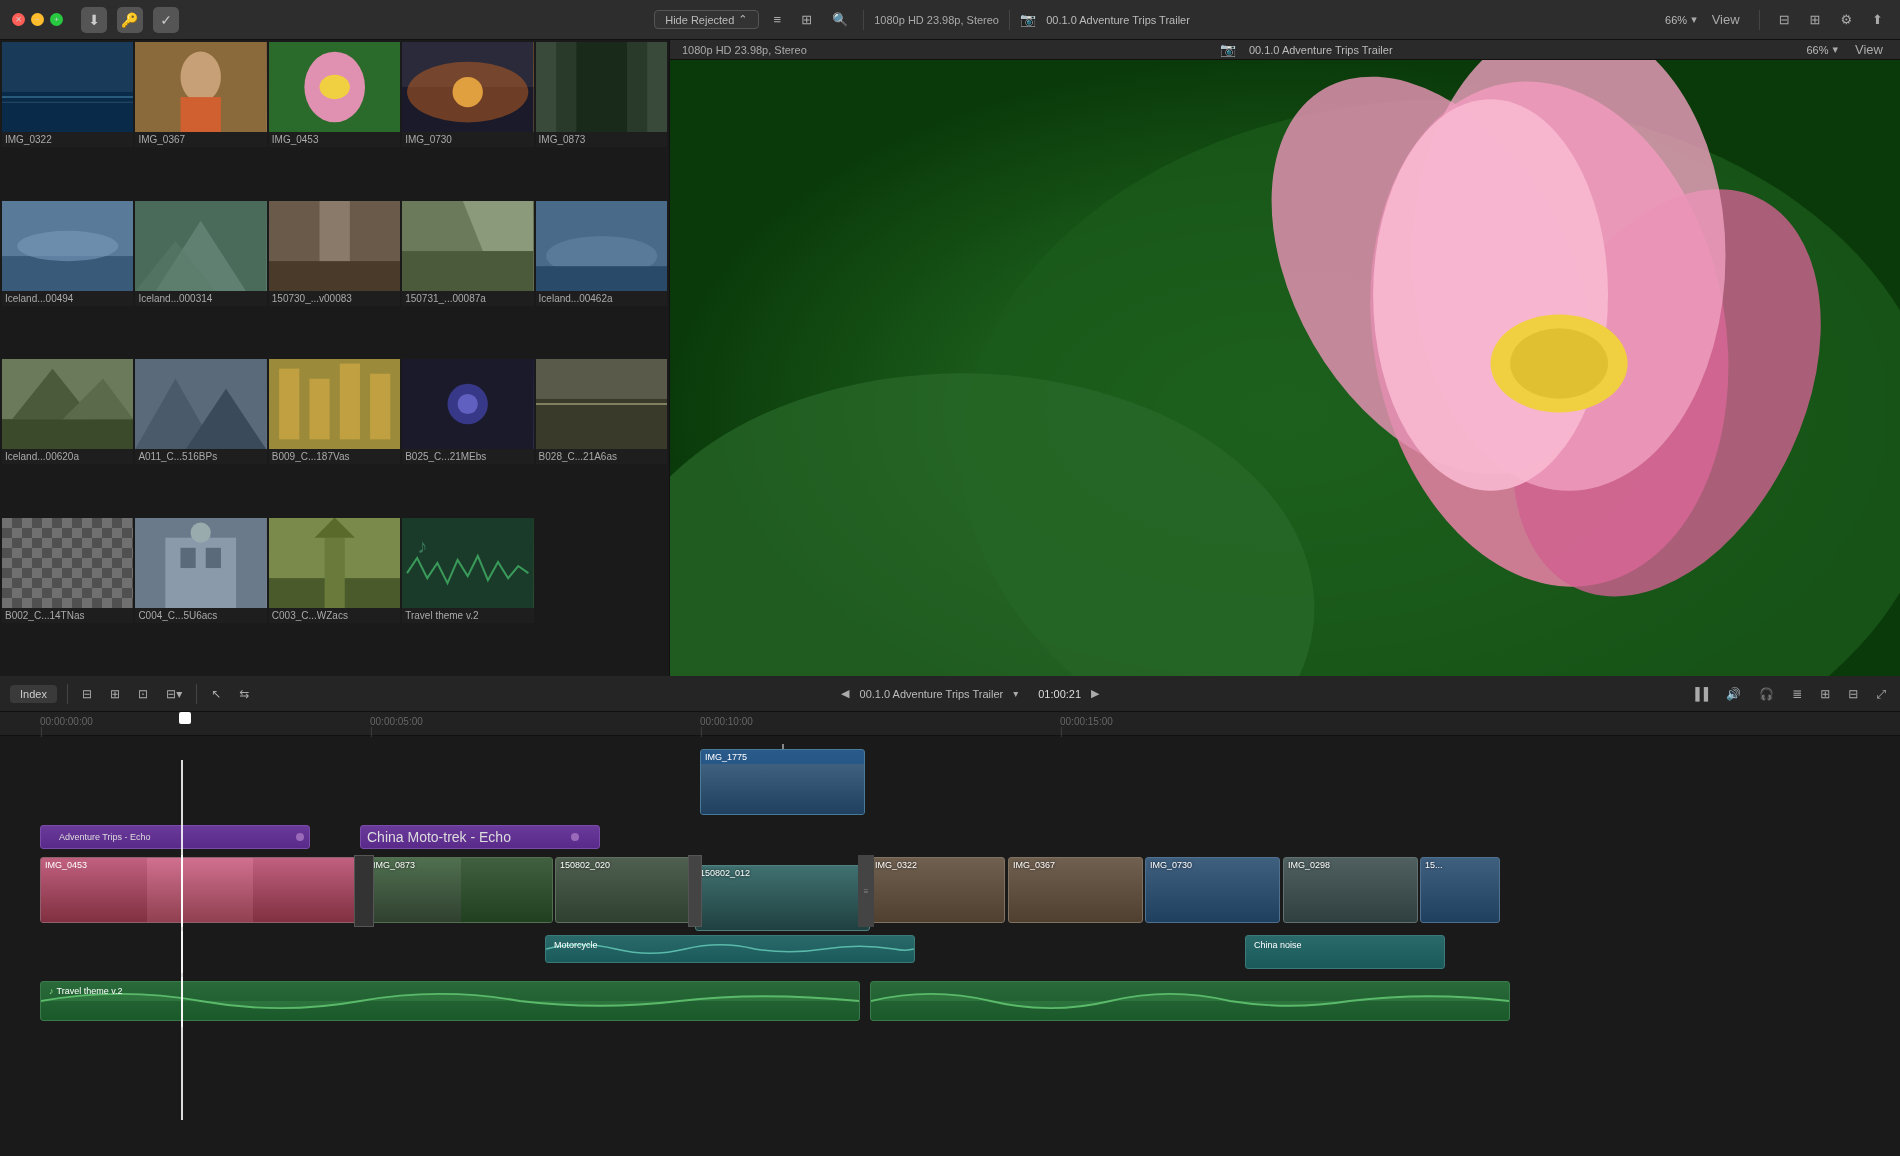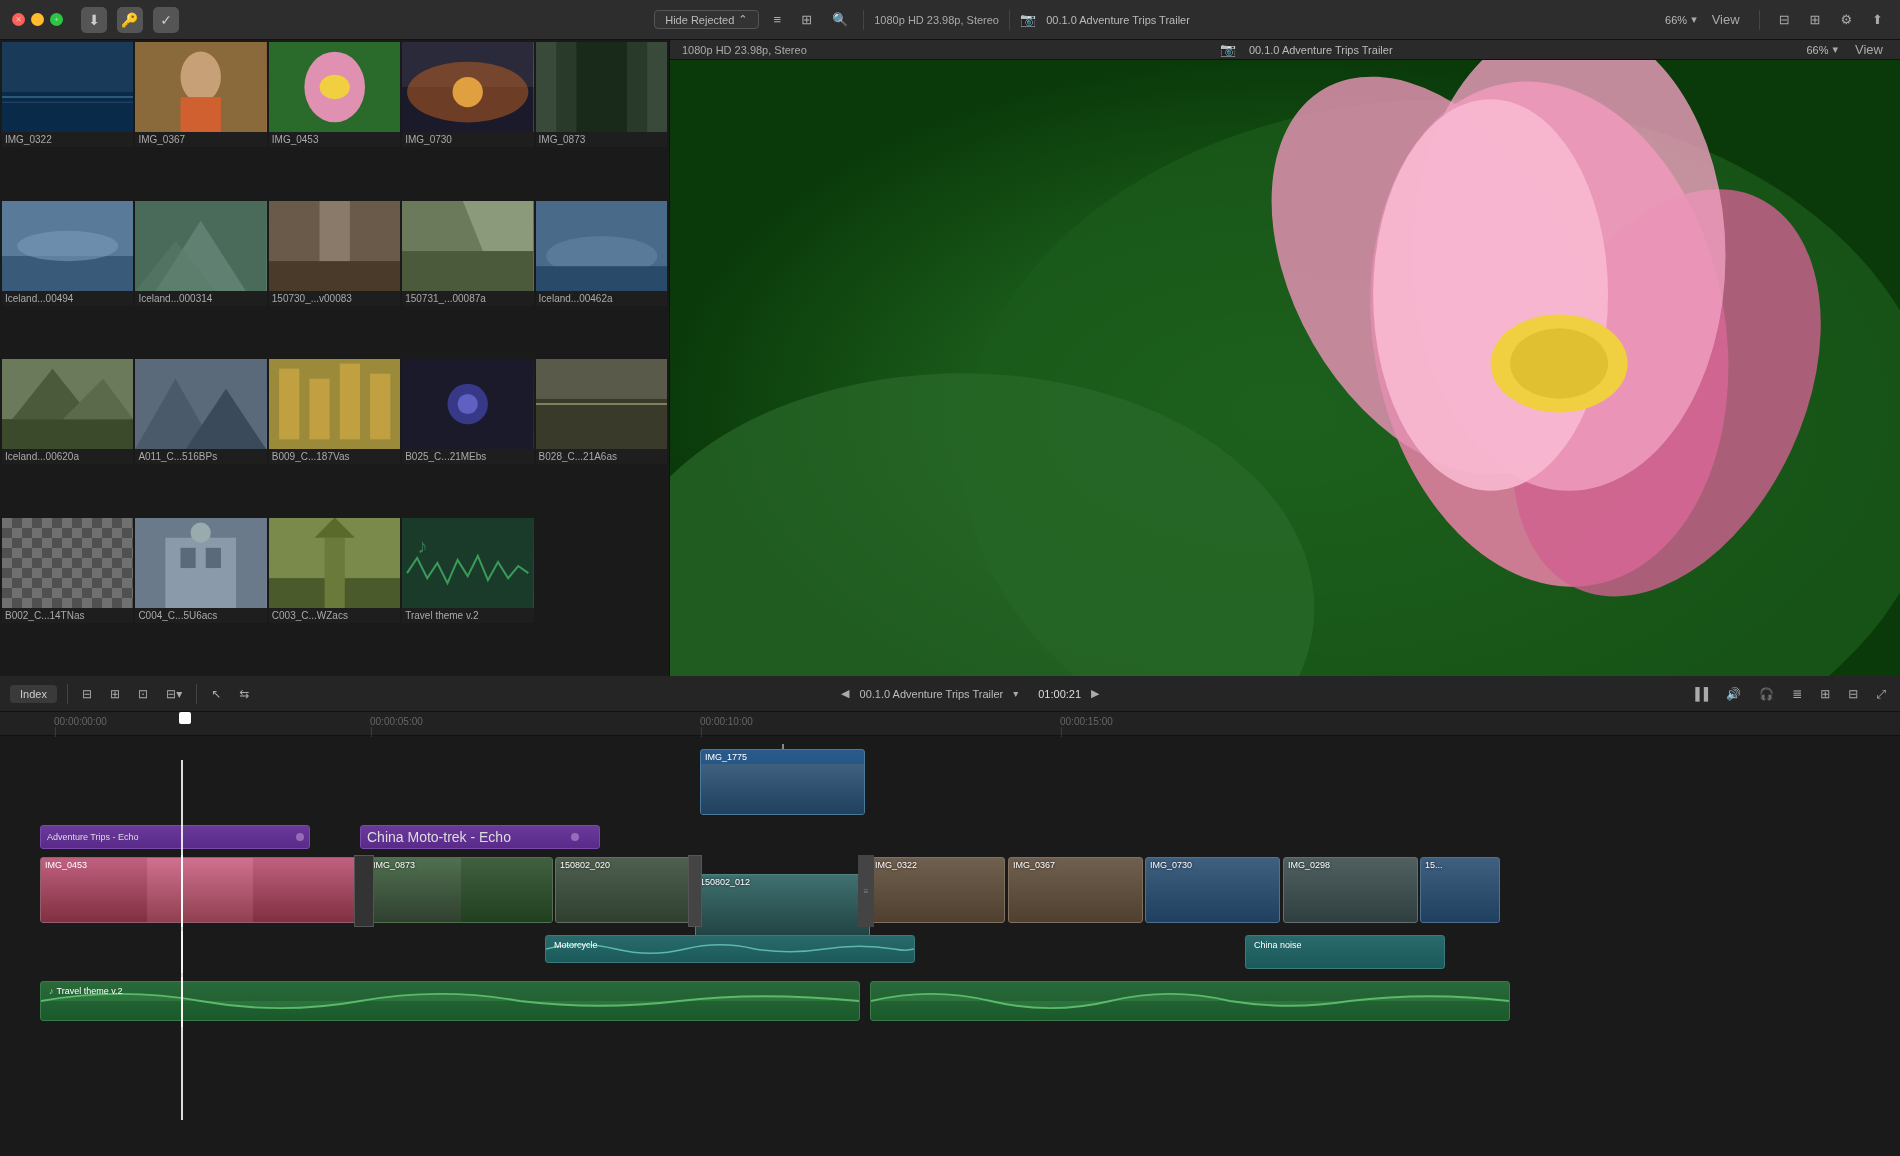--- a/index.html
+++ b/index.html
@@ -595,21 +595,21 @@
       <button class="tl-tool-btn">▐▐</button>
       <button class="tl-tool-btn">🔊</button>
       <button class="tl-tool-btn">🎧</button>
       <button class="tl-tool-btn">≣</button>
       <button class="tl-tool-btn">⊞</button>
       <button class="tl-tool-btn">⊟</button>
       <button class="tl-tool-btn">⤢</button>
     </div>
 
     <div class="ruler" style="position:relative;background:#222;height:24px;border-bottom:1px solid #111;">
-      <span class="ruler-mark" style="left:40px;margin-left:14px;">00:00:00:00</span>
+      <span class="ruler-mark" style="left:40px;">00:00:00:00</span>
       <span class="ruler-mark" style="left:370px;">00:00:05:00</span>
       <span class="ruler-mark" style="left:700px;">00:00:10:00</span>
       <span class="ruler-mark" style="left:1060px;">00:00:15:00</span>
 
       <div style="position:absolute;left:179px;top:0;width:12px;height:12px;background:#fff;border-radius:2px;"></div>
     </div>
 
     <div class="track-container">
       <div class="tracks-inner">
 
@@ -617,21 +617,21 @@
           <div style="position:absolute;left:700px;top:5px;width:165px;height:66px;background:linear-gradient(180deg,#2a5a8a,#1a4a7a);border:1px solid #4a7a9a;border-radius:3px;overflow:hidden;">
             <div style="font-size:9px;color:#fff;padding:2px 4px;">IMG_1775</div>
             <div style="width:100%;height:50px;background:linear-gradient(180deg,#406080,#204060);"></div>
 
           </div>
           <div style="position:absolute;left:782px;top:0;width:2px;height:5px;background:#888;"></div>
         </div>
 
         <div style="position:relative;height:32px;margin-bottom:2px;">
           <div style="position:absolute;left:40px;top:4px;width:270px;height:24px;background:linear-gradient(180deg,#6a3a9a,#5a2a8a);border:1px solid #7a4aaa;border-radius:3px;display:flex;align-items:center;padding:2px 6px;">
-            <span style="font-size:9px;color:#ddd;white-space:nowrap;overflow:hidden;text-overflow:ellipsis;">Adventure Trips - Echo</span>
+            <span style="font-size:9px;color:#ddd;white-space:nowrap;overflow:hidden;text-overflow:ellipsis;margin-left:12px;">Adventure Trips - Echo</span>
             <div style="position:absolute;right:5px;top:50%;transform:translateY(-50%);width:8px;height:8px;background:#9a6aba;border-radius:50%;"></div>
           </div>
           <div style="position:absolute;left:360px;top:4px;width:240px;height:24px;background:linear-gradient(180deg,#6a3a9a,#5a2a8a);border:1px solid #7a4aaa;border-radius:3px;display:flex;align-items:center;padding:2px 6px;">
             <span style="font-size:14px;color:#ddd;white-space:nowrap;overflow:hidden;text-overflow:ellipsis;">China Moto-trek - Echo</span>
             <div style="position:absolute;right:20px;top:50%;transform:translateY(-50%);width:8px;height:8px;background:#9a6aba;border-radius:50%;"></div>
           </div>
         </div>
 
         <div style="position:relative;height:72px;margin-bottom:4px;">
 
@@ -650,21 +650,21 @@
             <div style="display:flex;width:100%;height:100%;">
               <div style="flex:1;background:linear-gradient(180deg,#507050,#304030);"></div>
               <div style="flex:1;background:linear-gradient(180deg,#406040,#204020);"></div>
             </div>
           </div>
           <div style="position:absolute;left:555px;top:2px;width:140px;height:66px;background:linear-gradient(180deg,#506050,#304030);border:1px solid #607060;border-radius:3px;overflow:hidden;">
             <span style="font-size:9px;color:#fff;padding:2px 4px;position:absolute;top:0;left:0;text-shadow:0 0 3px rgba(0,0,0,0.8);">150802_020</span>
           </div>
 
           <div style="position:absolute;left:688px;top:0;width:14px;height:72px;background:#444;border:1px solid #555;z-index:5;"></div>
-          <div style="position:absolute;left:695px;top:19px;width:175px;height:66px;background:linear-gradient(180deg,#407070,#204040);border:1px solid #508080;border-radius:3px;overflow:hidden;">
+          <div style="position:absolute;left:695px;top:10px;width:175px;height:66px;background:linear-gradient(180deg,#407070,#204040);border:1px solid #508080;border-radius:3px;overflow:hidden;">
             <span style="font-size:9px;color:#fff;padding:2px 4px;position:absolute;top:0;left:0;text-shadow:0 0 3px rgba(0,0,0,0.8);">150802_012</span>
           </div>
 
           <div style="position:absolute;left:858px;top:0;width:16px;height:72px;background:#444;z-index:5;display:flex;align-items:center;justify-content:center;">
             <span style="color:#888;font-size:8px;">≡</span>
           </div>
           <div style="position:absolute;left:870px;top:2px;width:135px;height:66px;background:linear-gradient(180deg,#706050,#504030);border:1px solid #807060;border-radius:3px;overflow:hidden;">
             <span style="font-size:9px;color:#fff;padding:2px 4px;position:absolute;top:0;left:0;text-shadow:0 0 3px rgba(0,0,0,0.8);">IMG_0322</span>
           </div>
           <div style="position:absolute;left:1008px;top:2px;width:135px;height:66px;background:linear-gradient(180deg,#706050,#504030);border:1px solid #807060;border-radius:3px;overflow:hidden;">

